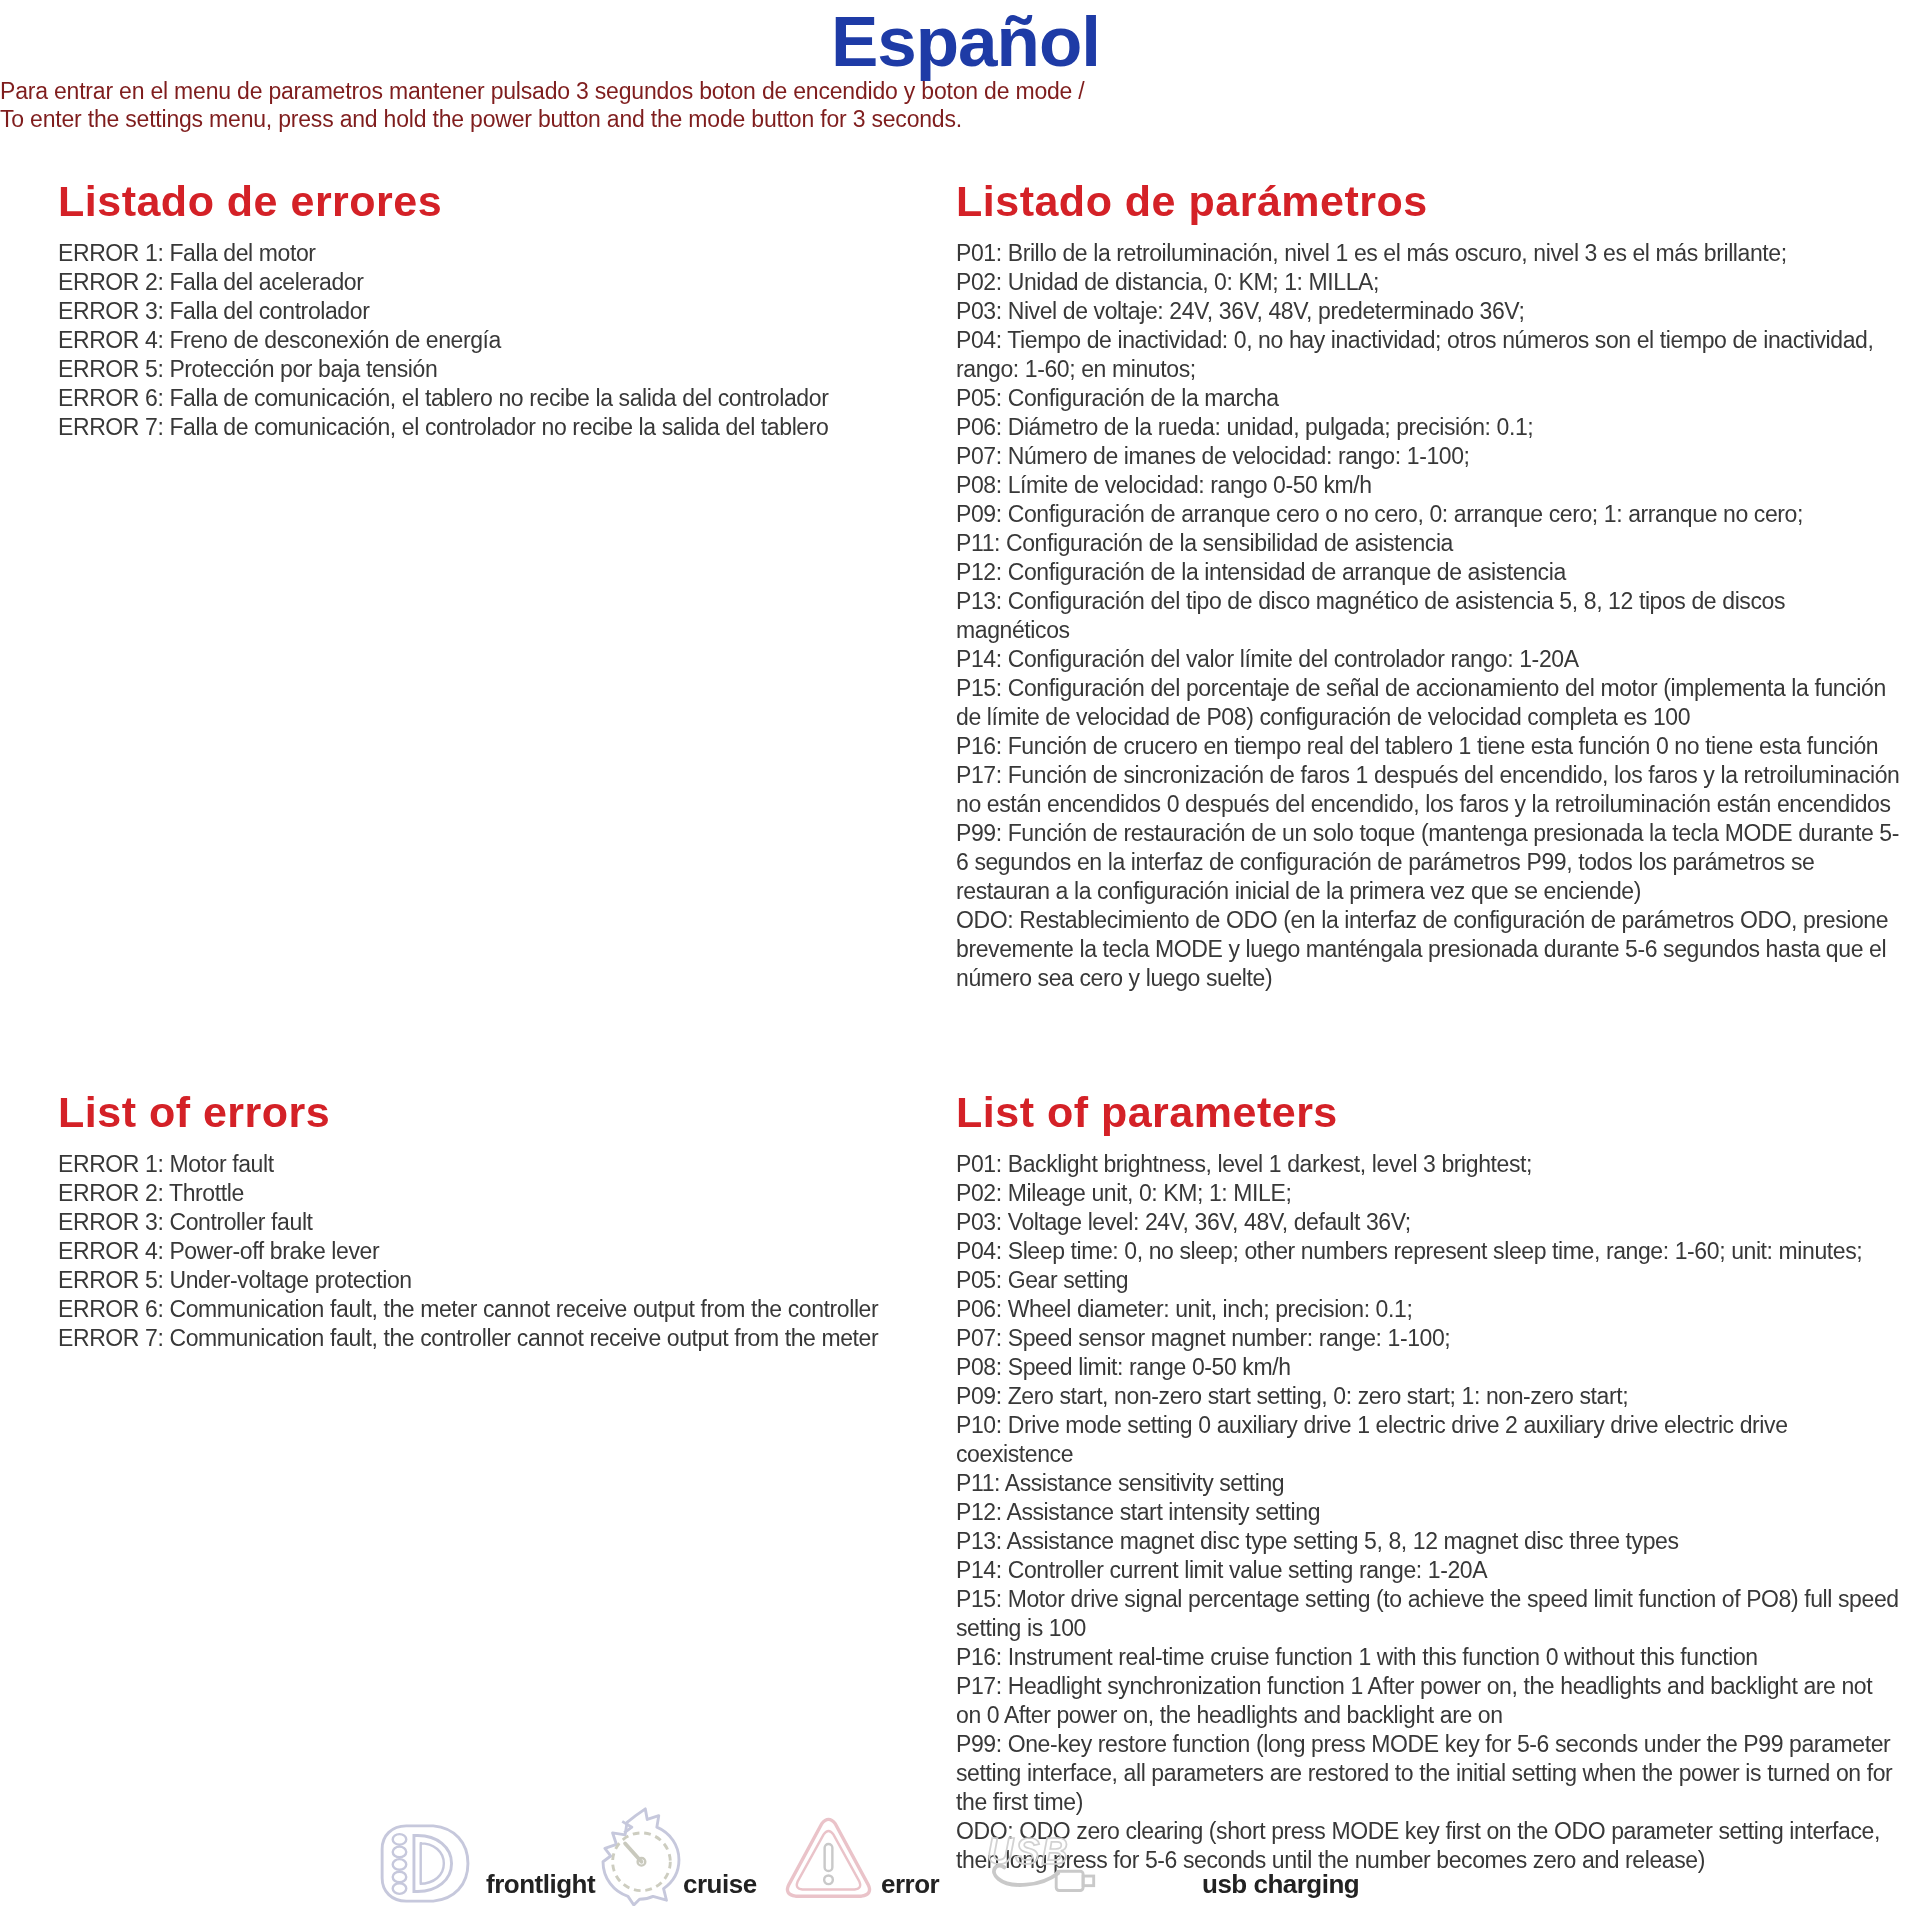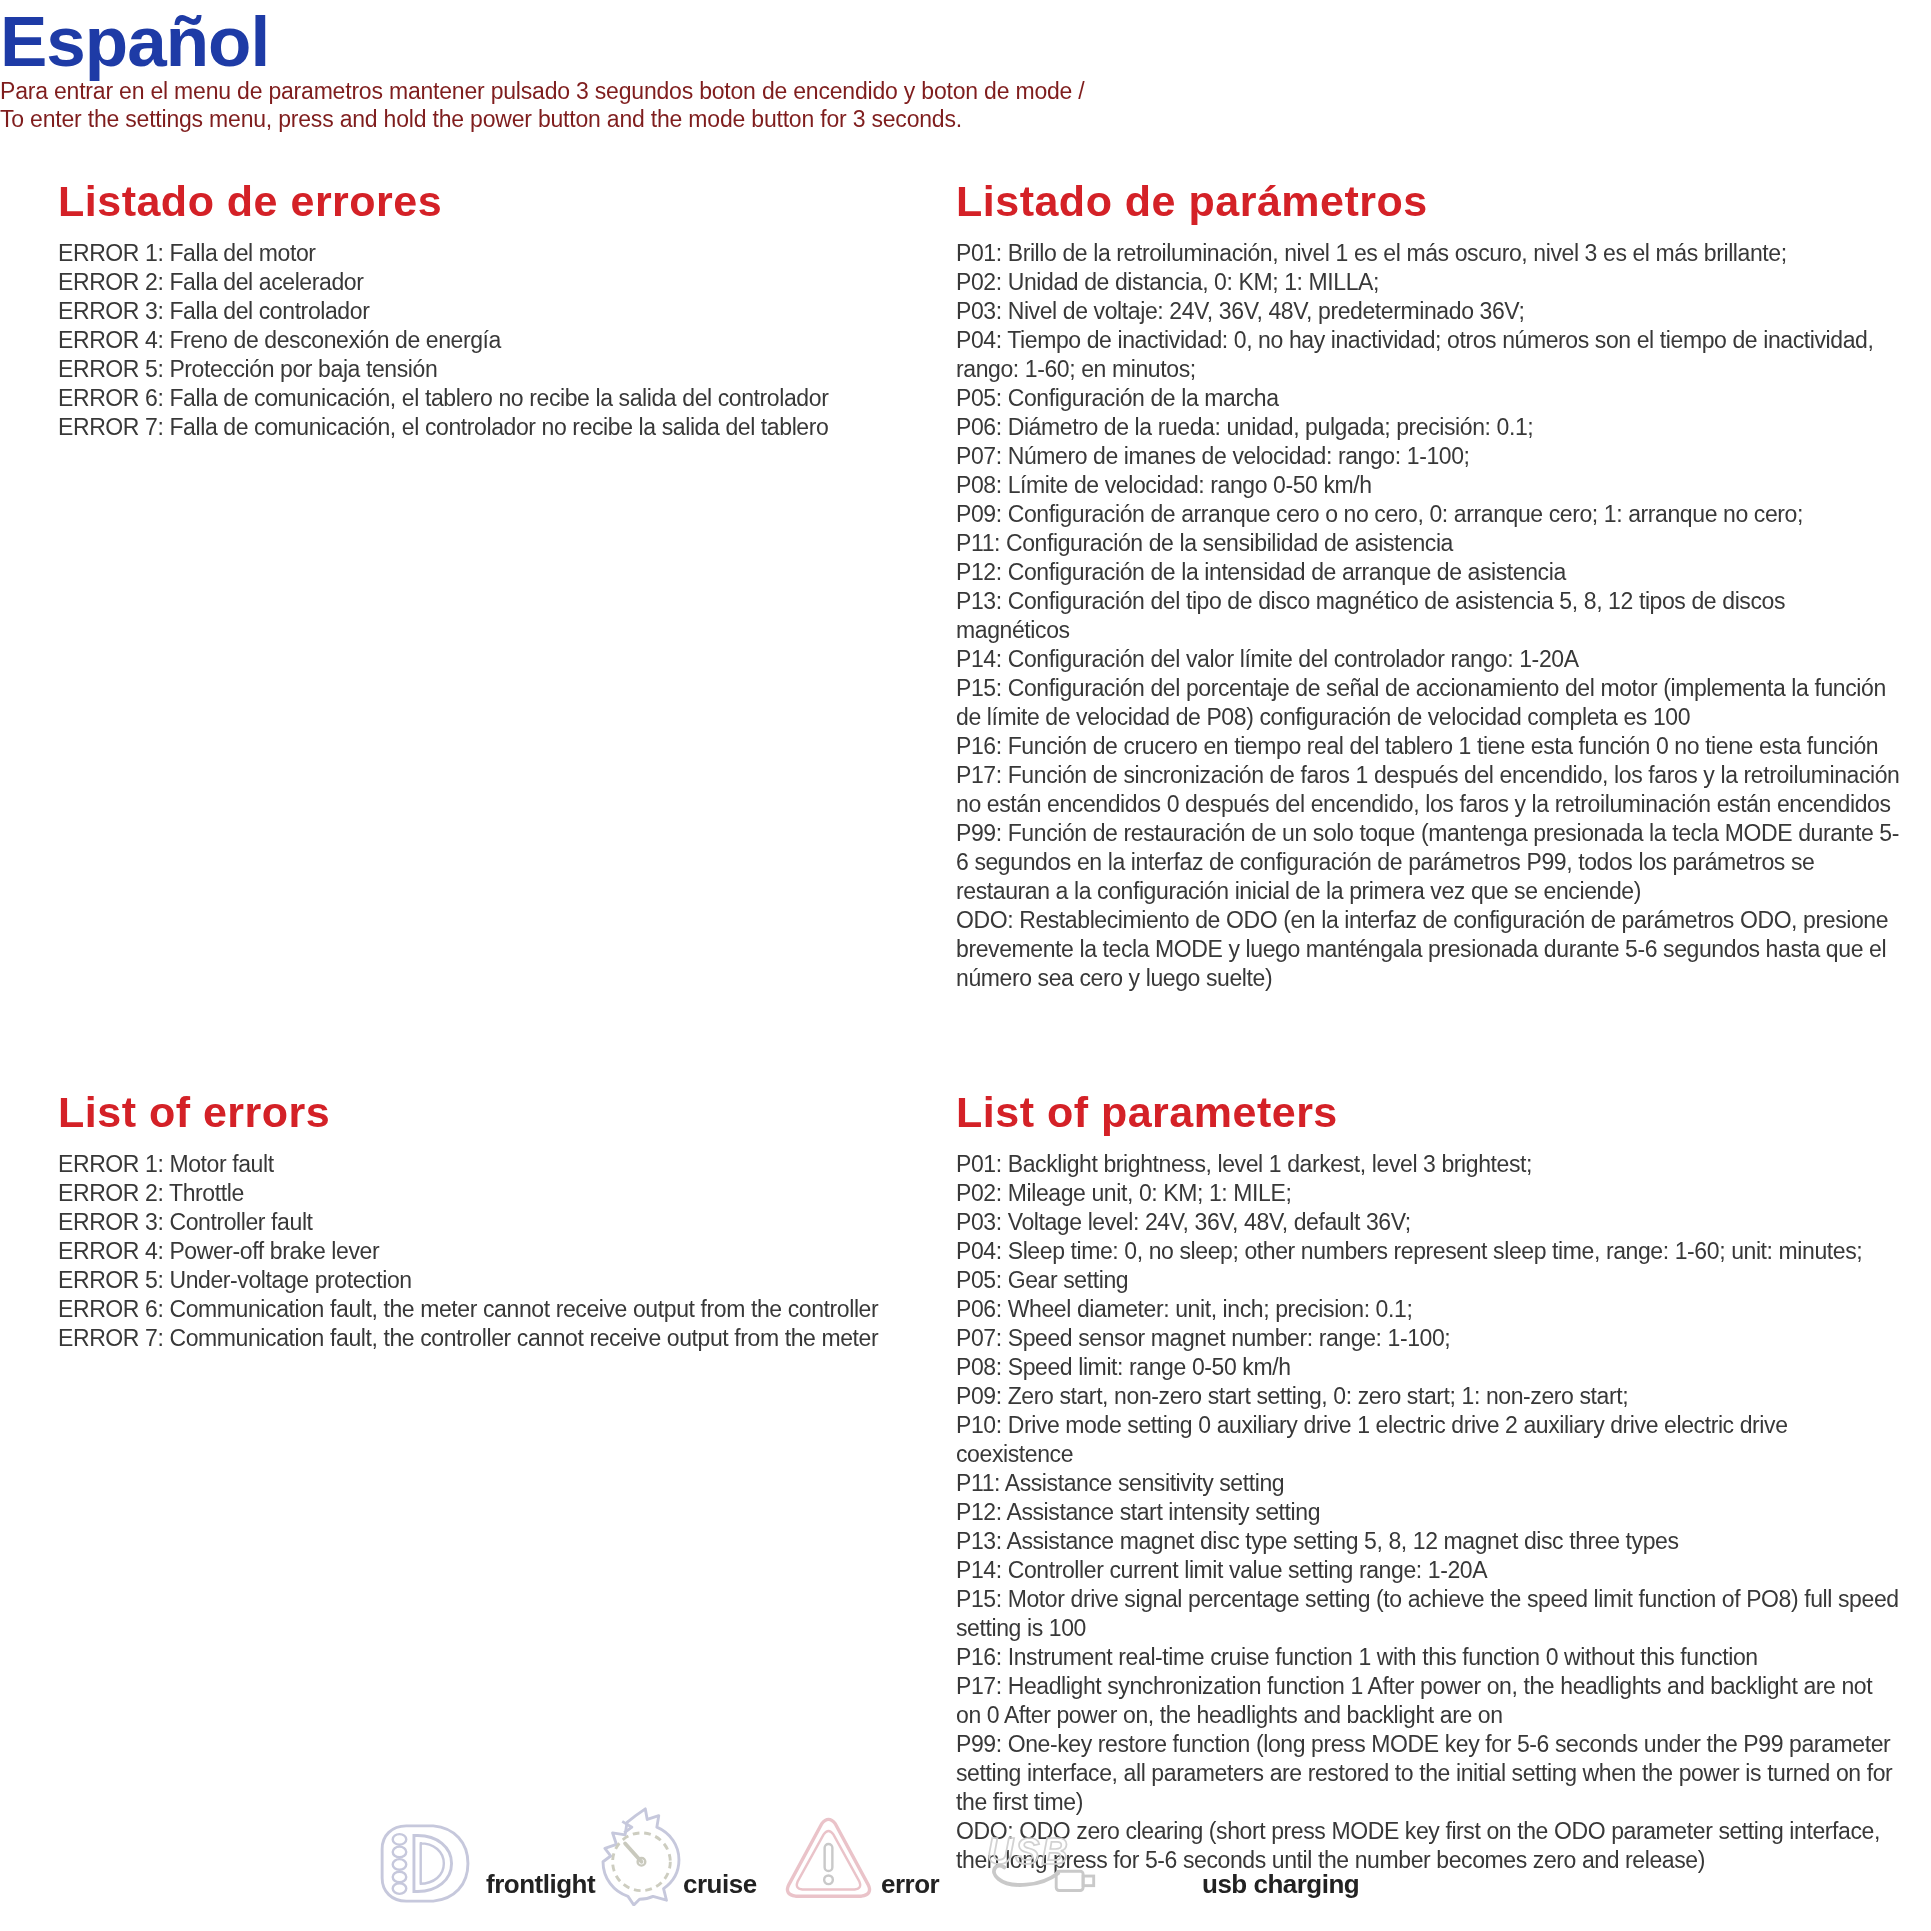--- a/index.html
+++ b/index.html
@@ -14,20 +14,21 @@
   html, body { margin: 0; padding: 0; }
   body {
     width: 1931px; height: 1931px;
     background: #ffffff;
     position: relative;
     overflow: hidden;
     font-family: "Liberation Sans", sans-serif;
     color: var(--body-color);
   }
   .page-title {
+    text-align: center;
     font-size: 71px;
     font-weight: bold;
     color: var(--title-color);
     letter-spacing: -1px;
     padding-top: 5.8px;
     line-height: 71px;
   }
   .subtitle {
     font-size: 23px;
     line-height: 28px;

